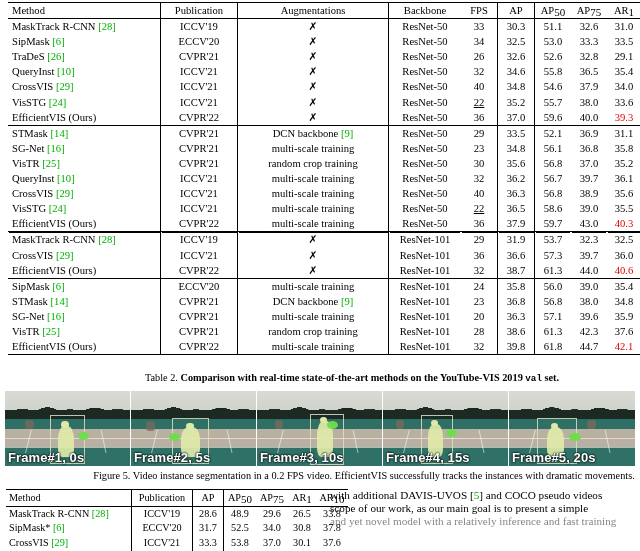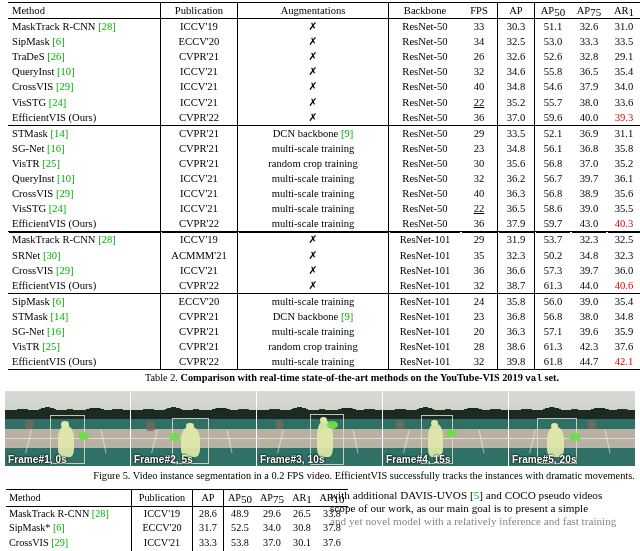--- a/index.html
+++ b/index.html
@@ -113,21 +113,21 @@
     border-radius:40% 40% 25% 25%;
   }
   .person-head{position:absolute;background:#dfeaa8;border-radius:50%;}
   .racket{position:absolute;background:#6ddd4a;border-radius:50%;opacity:0.95;}
   .bbox{position:absolute;border:1px solid rgba(225,225,190,0.85);}
   .bg-person{position:absolute;background:#7a6a5c;opacity:0.75;border-radius:35%;}
   .frame-label{
     position:absolute; left:3px; bottom:1px;
     color:#ffffff;
     font-family:"Liberation Sans", sans-serif;
-    font-size:10px;
+    font-size:13px;
     font-weight:bold;
     text-shadow:0 0 2px #000,0 0 2px #000;
     letter-spacing:0.1px;
   }
 
   
   #caption5{
     position:absolute; left:0; top:470px; width:640px;
     text-align:center;
     font-size:10.3px;
@@ -336,31 +336,20 @@
         <tr class="">
           <td class="c-method"><span>MaskTrack R-CNN</span> <span class="cite">[28]</span></td>
           <td class="c-pub vsep-l">ICCV'19</td>
           <td class="c-aug vsep-l"><span>✗</span></td>
           <td class="c-back vsep-l">ResNet-101</td>
           <td class="c-fps">29</td>
           <td class="c-ap vsep-l">31.9</td>
           <td class="c-ap50 vsep-l">53.7</td>
           <td class="c-ap75">32.3</td>
           <td class="c-ar1">32.5</td>
-        </tr>
-        <tr class="">
-          <td class="c-method"><span>SRNet</span> <span class="cite">[30]</span></td>
-          <td class="c-pub vsep-l">ACMMM'21</td>
-          <td class="c-aug vsep-l"><span>✗</span></td>
-          <td class="c-back vsep-l">ResNet-101</td>
-          <td class="c-fps">35</td>
-          <td class="c-ap vsep-l">32.3</td>
-          <td class="c-ap50 vsep-l">50.2</td>
-          <td class="c-ap75">34.8</td>
-          <td class="c-ar1">32.3</td>
         </tr>
         <tr class="">
           <td class="c-method"><span>CrossVIS</span> <span class="cite">[29]</span></td>
           <td class="c-pub vsep-l">ICCV'21</td>
           <td class="c-aug vsep-l"><span>✗</span></td>
           <td class="c-back vsep-l">ResNet-101</td>
           <td class="c-fps">36</td>
           <td class="c-ap vsep-l">36.6</td>
           <td class="c-ap50 vsep-l">57.3</td>
           <td class="c-ap75">39.7</td>

